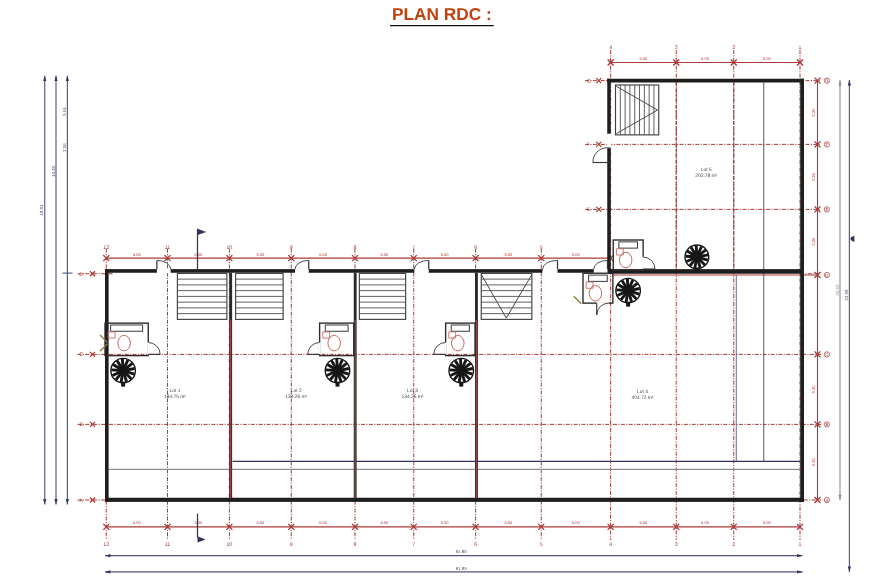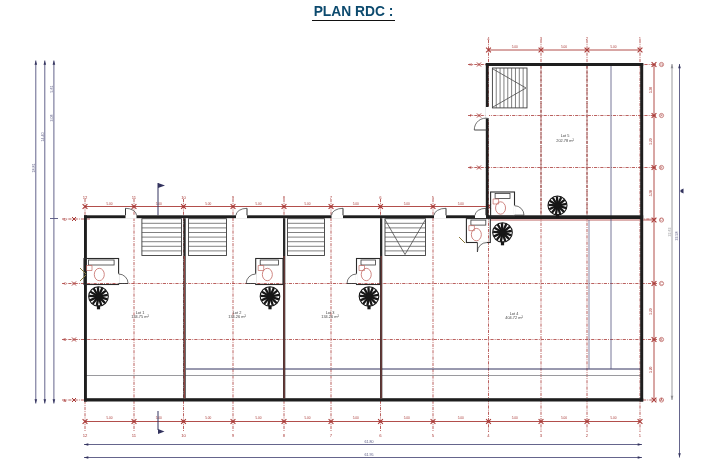--- a/index.html
+++ b/index.html
@@ -1,15 +1,15 @@
 <!DOCTYPE html>
 <html><head><meta charset="utf-8"><title>PLAN RDC</title>
 <style>
 html,body{margin:0;padding:0;background:#ffffff;width:707px;height:465px;overflow:hidden;}
-.title{position:absolute;left:0;top:4px;width:707px;text-align:center;font-family:"Liberation Sans",sans-serif;font-weight:bold;font-size:13.8px;color:#0c4a6e;}
+.title{position:absolute;left:0;top:4px;width:707px;text-align:center;font-family:"Liberation Sans",sans-serif;font-weight:bold;font-size:13.8px;color:#c2410c;}
 .title span{border-bottom:1.6px solid #111;padding:0 2px 1px 2px;}
 svg{position:absolute;left:0;top:0;}
 </style></head>
 <body>
 <svg xmlns="http://www.w3.org/2000/svg" width="707" height="465" viewBox="0 0 707 465" font-family="Liberation Sans, sans-serif">
     <rect x="0" y="0" width="707" height="465" fill="#ffffff"></rect>
     <line x1="85" y1="199" x2="85" y2="432" stroke="#a93a37" stroke-width="0.8" stroke-dasharray="3.2,1.1,0.9,1.1"></line>
     <line x1="134" y1="199" x2="134" y2="432" stroke="#a93a37" stroke-width="0.8" stroke-dasharray="3.2,1.1,0.9,1.1"></line>
     <line x1="183.5" y1="199" x2="183.5" y2="432" stroke="#a93a37" stroke-width="0.8" stroke-dasharray="3.2,1.1,0.9,1.1"></line>
     <line x1="233" y1="199" x2="233" y2="432" stroke="#a93a37" stroke-width="0.8" stroke-dasharray="3.2,1.1,0.9,1.1"></line>

